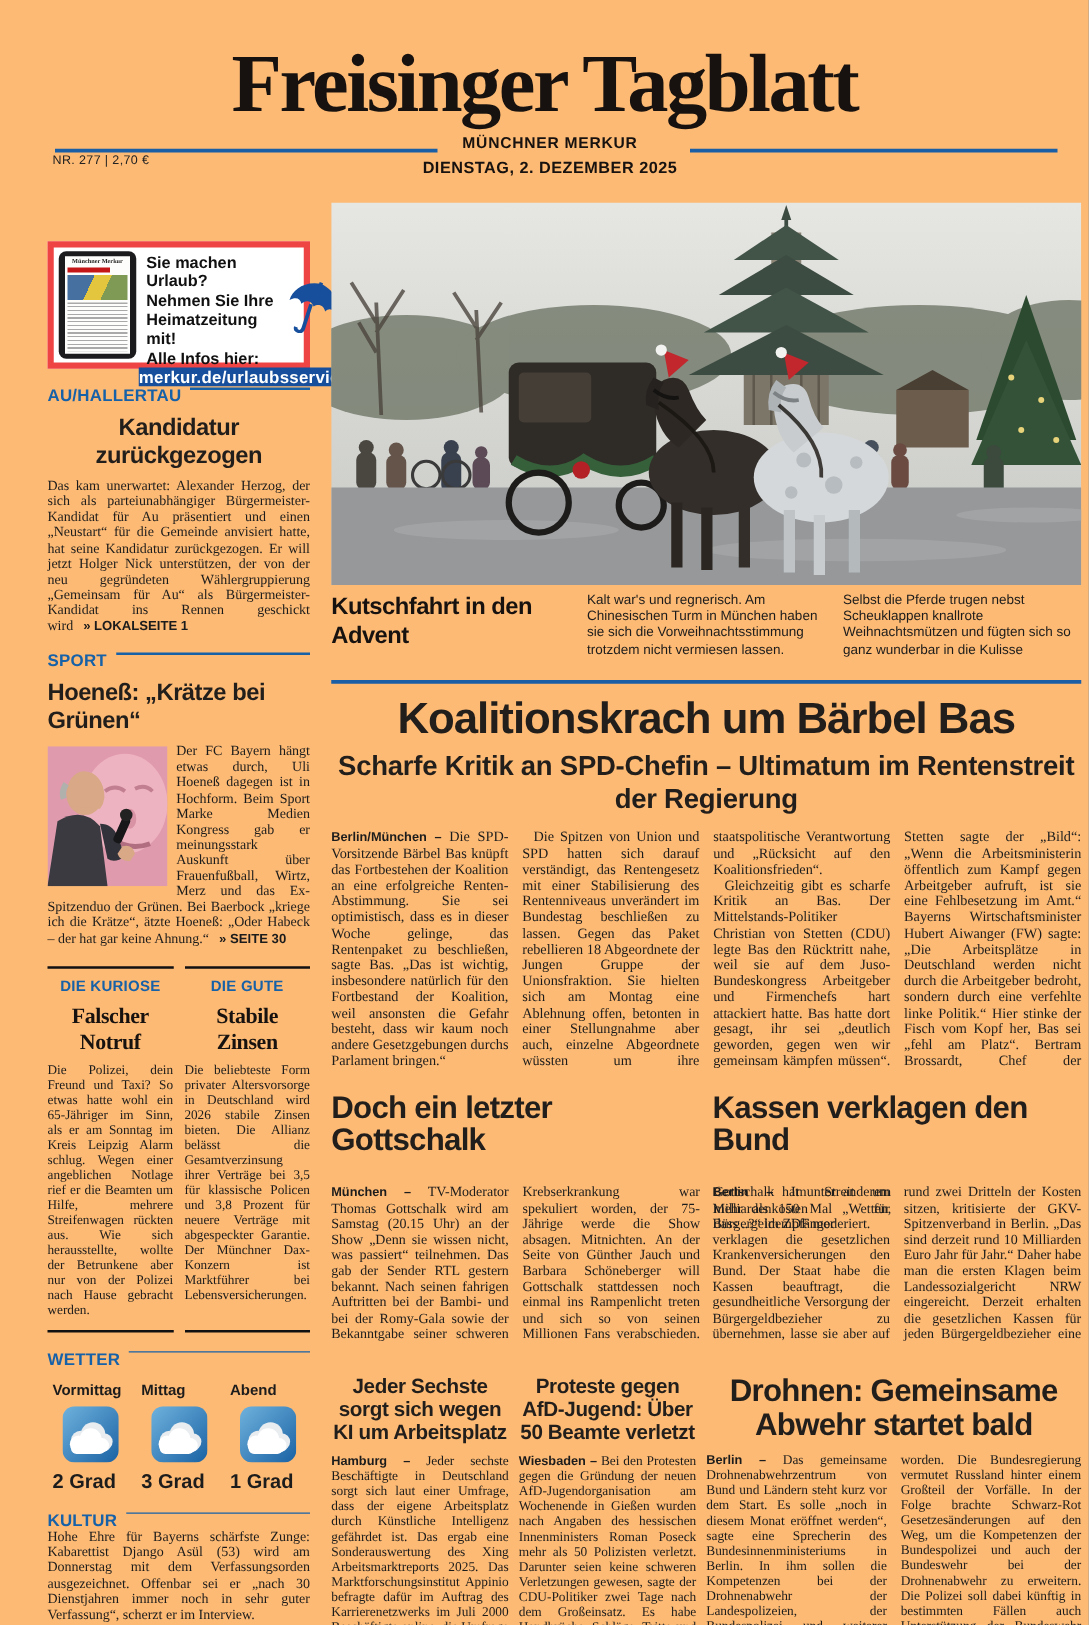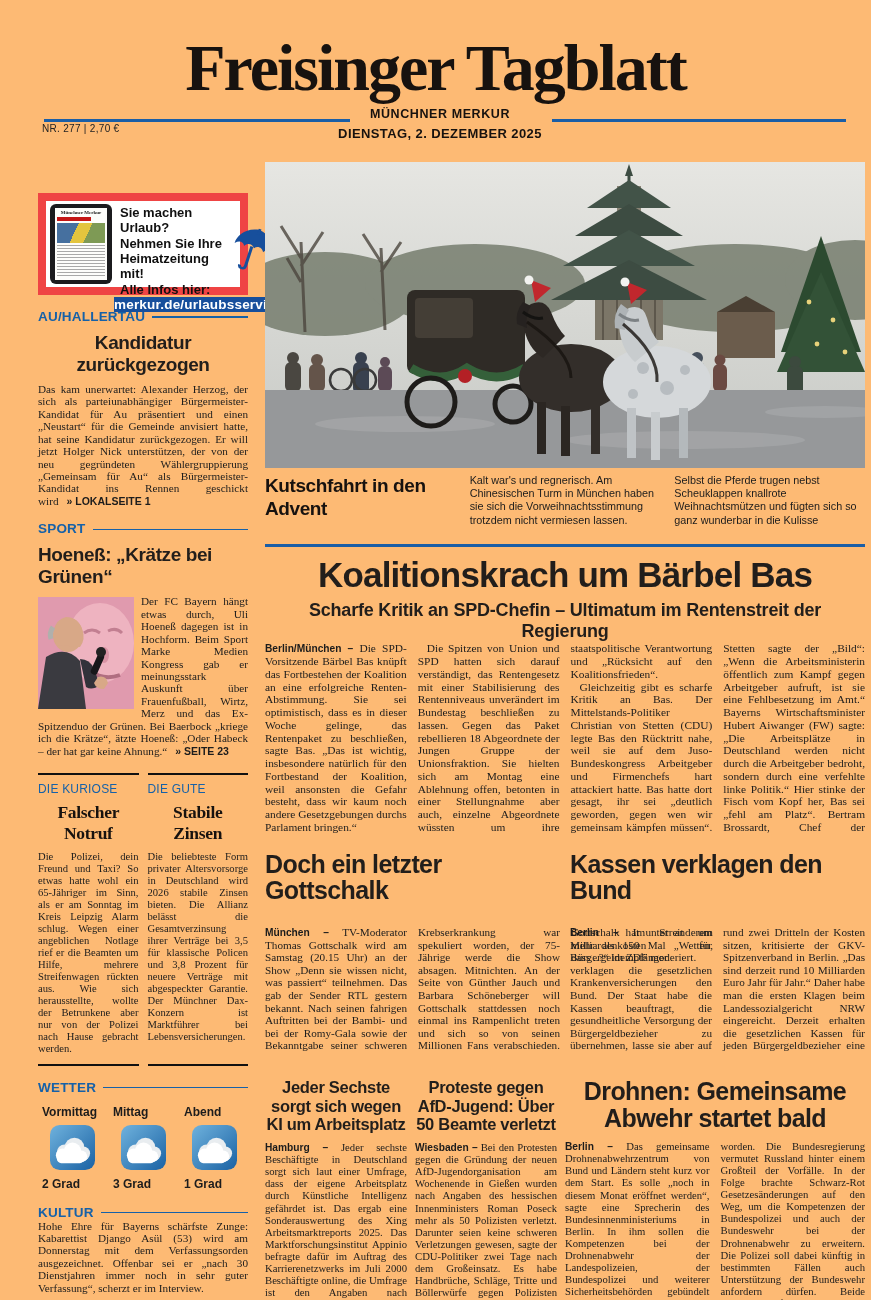--- a/index.html
+++ b/index.html
@@ -13,69 +13,69 @@
   .issue{position:absolute;left:42px;top:16px;font-size:10px;color:#222;letter-spacing:.3px}
   .rule-l{position:absolute;left:44px;top:12px;width:306px;height:3px;background:#1a5ea6}
   .rule-r{position:absolute;left:552px;top:12px;width:294px;height:3px;background:#1a5ea6}
   .mast-center{position:absolute;left:320px;width:240px;text-align:center;color:#17120f}
   .mast-sub{font-size:12.5px;font-weight:700;letter-spacing:.6px}
   .mast-date{font-size:13px;font-weight:700;letter-spacing:.4px;margin-top:5px}
   
   .sidebar{position:absolute;left:38px;top:193px;width:210px}
   .main{position:absolute;left:265px;top:162px;width:600px}
   
-  .adbox{border:8px solid #ef4444;height:102px;display:flex;background:#fff}
+  .adbox{border:5px solid #ef4444;height:102px;display:flex;background:#fff}
   .tablet{width:62px;margin:3px 2px 3px 4px;background:#1b1b1e;border-radius:6px;padding:4px 5px;flex:none}
   .tscreen{background:#fdfdfb;height:100%;padding:2px;display:flex;flex-direction:column;gap:2px;overflow:hidden}
   .tmast{font-family:"Liberation Serif",serif;font-weight:700;font-size:5px;text-align:center;white-space:nowrap}
   .tred{height:4px;width:70%;background:#c41616}
   .timg{height:20px;background:linear-gradient(115deg,#46709f 38%,#e3c53e 38%,#e3c53e 62%,#7e9a55 62%)}
   .tlines{flex:1;background:repeating-linear-gradient(#a9a9a9 0 1px,#fdfdfb 1px 3px)}
   .ad-right{flex:1;display:flex;flex-direction:column}
   .ad-top{flex:1;display:flex;align-items:center;padding:4px 4px 0 6px}
   .ad-text{font-weight:700;font-size:13px;line-height:1.18;color:#101010;flex:1}
   .ad-umb{flex:none;width:46px;height:52px;margin-right:2px}
   .ad-bar{height:25px;background:#174f9c;color:#fff;font-weight:700;font-size:13.5px;
           display:flex;align-items:center;justify-content:center;letter-spacing:.2px}
   
-  .sec{display:flex;align-items:center;gap:7px;margin-top:14px}
+  .sec{display:flex;gap:7px;margin-top:14px}
   .sec-label{color:#1661a8;font-weight:700;font-size:13.5px;letter-spacing:.2px;white-space:nowrap}
   .sec-rule{flex:1;height:1.5px;background:#1661a8;margin-top:1px}
   .side-head{text-align:center;font-weight:700;font-size:19px;letter-spacing:-.4px;
              color:#221e1b;margin:8px 0 7px}
   .side-body{font-family:"Liberation Serif",serif;font-size:11.2px;line-height:1.11;
              text-align:justify;color:#1c1c1c;hyphens:auto}
   .ref{font-family:"Liberation Sans",sans-serif;font-weight:700;font-size:10.5px;white-space:nowrap;padding-left:8px}
   .dateline{font-family:"Liberation Sans",sans-serif;font-weight:700;font-size:10.2px}
   
   .sport-photo{float:left;width:96px;height:112px;margin:2px 7px 2px 0}
   
   .minis{display:flex;gap:9px;margin-top:16px}
   .mini{flex:1;border-top:2px solid #111;border-bottom:2px solid #111;padding:7px 0 9px}
-  .mini-label{color:#1661a8;font-weight:400;font-size:12px;letter-spacing:.2px}
+  .mini-label{text-align:center;color:#1661a8;font-weight:700;font-size:12px;letter-spacing:.2px}
   .mini-head{text-align:center;font-family:"Liberation Serif",serif;
              font-size:17.5px;margin:6px 0 7px;color:#17120f;letter-spacing:-.3px}
   .mini-body{font-family:"Liberation Serif",serif;font-size:10.6px;line-height:1.13;text-align:justify;hyphens:auto}
   
   .wetter-row{display:flex;justify-content:space-between;padding:10px 4px 0}
   .wx{width:60px;text-align:left}
   .wx-label{font-weight:700;font-size:12px}
   .wx-icon{width:45px;height:45px;margin:6px auto 7px;display:block}
-  .wx-temp{font-weight:700;font-size:12px}
+  .wx-temp{font-weight:700;font-size:16px}
   
   .lead-photo{width:600px;height:306px;display:block}
   .caption{margin-top:6px;column-count:3;column-gap:14px;font-size:10.8px;line-height:1.22;
            color:#1c1c1c;height:62px;column-fill:auto}
   .cap-title{font-weight:700;font-size:19px;letter-spacing:-.4px;color:#17120f;margin-bottom:3px}
   .main-rule{height:2.5px;background:#1a5ea6;margin-top:8px}
   
   .lead-head{text-align:center;font-weight:700;font-size:35px;letter-spacing:-.8px;
              color:#221e1b;margin-top:10px;line-height:1.05}
-  .lead-sub{text-align:center;font-weight:700;font-size:18px;letter-spacing:-.2px;color:#221e1b;margin-top:7px}
-  .lead-body{height:200px;column-count:4;column-gap:11px;column-fill:auto;
+  .lead-sub{text-align:center;font-weight:700;font-size:22px;letter-spacing:-.2px;color:#221e1b;margin-top:7px}
+  .lead-body{margin-top:12px;height:200px;column-count:4;column-gap:11px;column-fill:auto;
              font-family:"Liberation Serif",serif;font-size:11.4px;line-height:1.12;
              text-align:justify;hyphens:auto}
   .para+.para{text-indent:9px}
   
   .row2{display:flex;gap:10px;margin-top:10px}
   .art2{width:295px}
   .art2-head{text-align:left;font-weight:700;font-size:25px;letter-spacing:-.6px;color:#221e1b;line-height:1.02}
   .art2-body{margin-top:23px;height:138px;column-count:2;column-gap:11px;column-fill:auto;
              font-family:"Liberation Serif",serif;font-size:11.2px;line-height:1.12;text-align:justify;hyphens:auto}
   .row3{display:flex;gap:8px;margin-top:14px}
@@ -173,21 +173,21 @@
           <path d="M52 74 q14 10 30 4" stroke="#b06e80" stroke-width="4" fill="none"></path>
           <ellipse cx="30" cy="38" rx="15" ry="17" fill="#d8a887"></ellipse>
           <path d="M16 34 q-2 10 4 14 l22 2 q6 -8 2 -18 q-4 -12 -16 -12 q-10 2 -12 14" fill="#d8a887"></path>
           <path d="M15 30 q-4 6 -2 12" stroke="#b0b0ac" stroke-width="5" fill="none"></path>
           <path d="M8 60 q20 -12 34 4 l6 48 l-48 0 Z" fill="#3a3a40"></path>
           <path d="M42 62 q10 0 14 10 l6 16 q-8 6 -14 2 Z" fill="#32323a"></path>
           <rect x="56" y="56" width="7" height="22" rx="3" transform="rotate(24 59 67)" fill="#17171a"></rect>
           <circle cx="63" cy="55" r="5" fill="#222"></circle>
           <path d="M60 80 q8 -2 10 6 l-4 6 q-8 0 -10 -6 Z" fill="#d8a887"></path>
         </svg>
-        <span>Der FC Bayern hängt etwas durch, Uli Hoeneß dagegen ist in Hochform. Beim Sport Marke Medien Kongress gab er meinungsstark Auskunft über Frauenfußball, Wirtz, Merz und das Ex-Spitzenduo der Grünen. Bei Baerbock „kriege ich die Krätze“, ätzte Hoeneß: „Oder Habeck – der hat gar keine Ahnung.“</span><span class="ref">» SEITE 23</span>
+        <span>Der FC Bayern hängt etwas durch, Uli Hoeneß dagegen ist in Hochform. Beim Sport Marke Medien Kongress gab er meinungsstark Auskunft über Frauenfußball, Wirtz, Merz und das Ex-Spitzenduo der Grünen. Bei Baerbock „kriege ich die Krätze“, ätzte Hoeneß: „Oder Habeck – der hat gar keine Ahnung.“</span><span class="ref">» SEITE 30</span>
       </div>
     </section>
 
     <div class="minis">
       <section class="mini">
         <div class="mini-label">DIE KURIOSE</div>
         <h3 class="mini-head">Falscher Notruf</h3>
         <p class="mini-body">Die Polizei, dein Freund und Taxi? So etwas hatte wohl ein 65-Jähriger im Sinn, als er am Sonntag im Kreis Leipzig Alarm schlug. Wegen einer angeblichen Notlage rief er die Beamten um Hilfe, mehrere Streifenwagen rückten aus. Wie sich herausstellte, wollte der Betrunkene aber nur von der Polizei nach Hause gebracht werden.</p>
       </section>
       <section class="mini">

